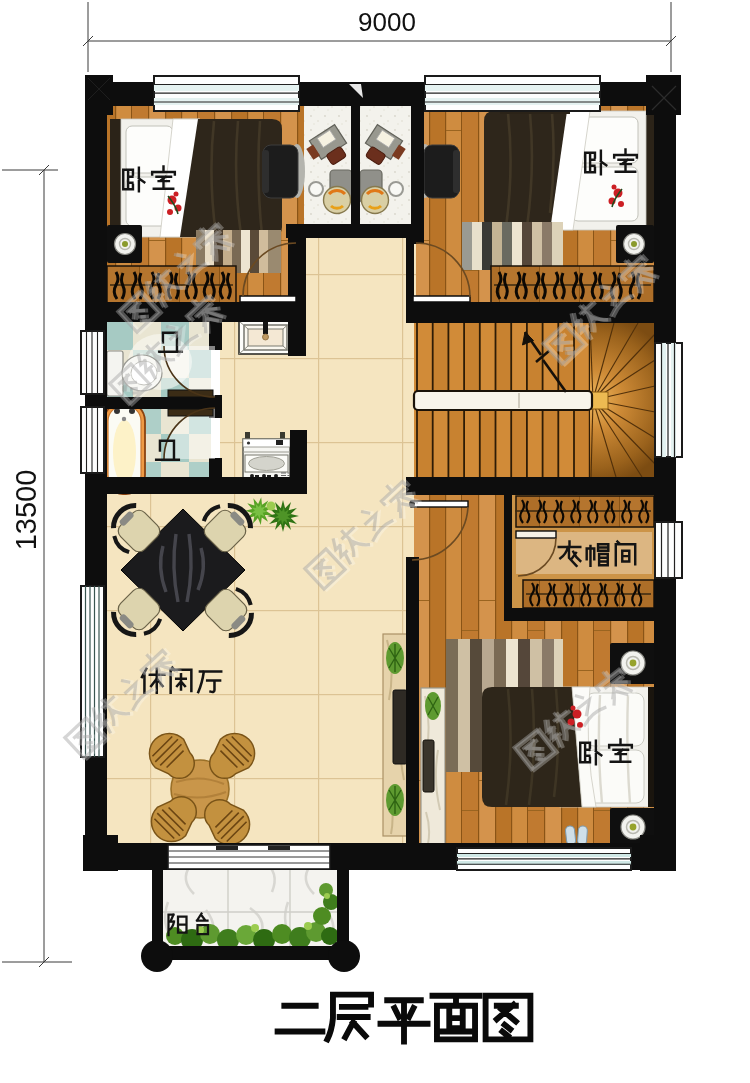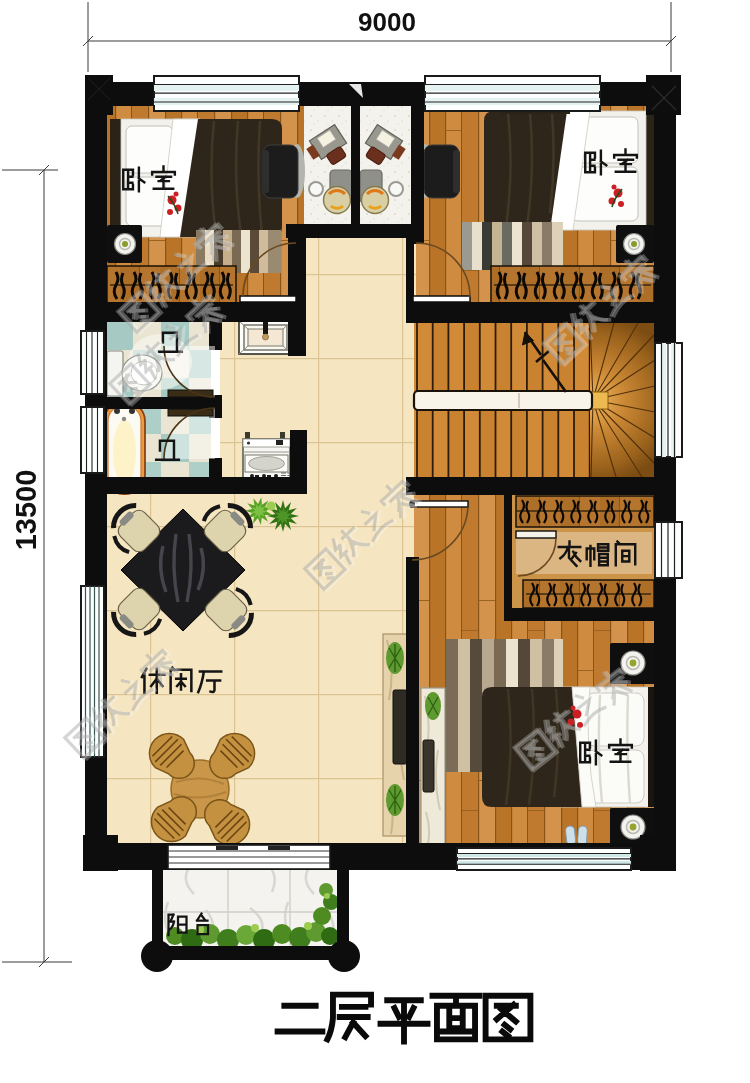--- a/index.html
+++ b/index.html
@@ -1,17 +1,17 @@
 <!DOCTYPE html>
 <html><head>
 <meta charset="utf-8">
 <style>
 html,body{margin:0;padding:0;background:#ffffff;}
 #page{position:relative;width:750px;height:1079px;background:#fef9c3;overflow:hidden;
-font-family:"Liberation Sans", sans-serif;font-weight:bold;}
+font-family:"Liberation Sans", sans-serif;}
 svg{display:block}
 .dim{font-family:"Liberation Sans",sans-serif;fill:#111;}
 </style>
 </head>
 <body>
 <div id="page">
 <svg width="750" height="1083" viewBox="0 0 750 1083">
 <defs>
 
 <pattern id="plankV" width="66" height="180" patternUnits="userSpaceOnUse">

